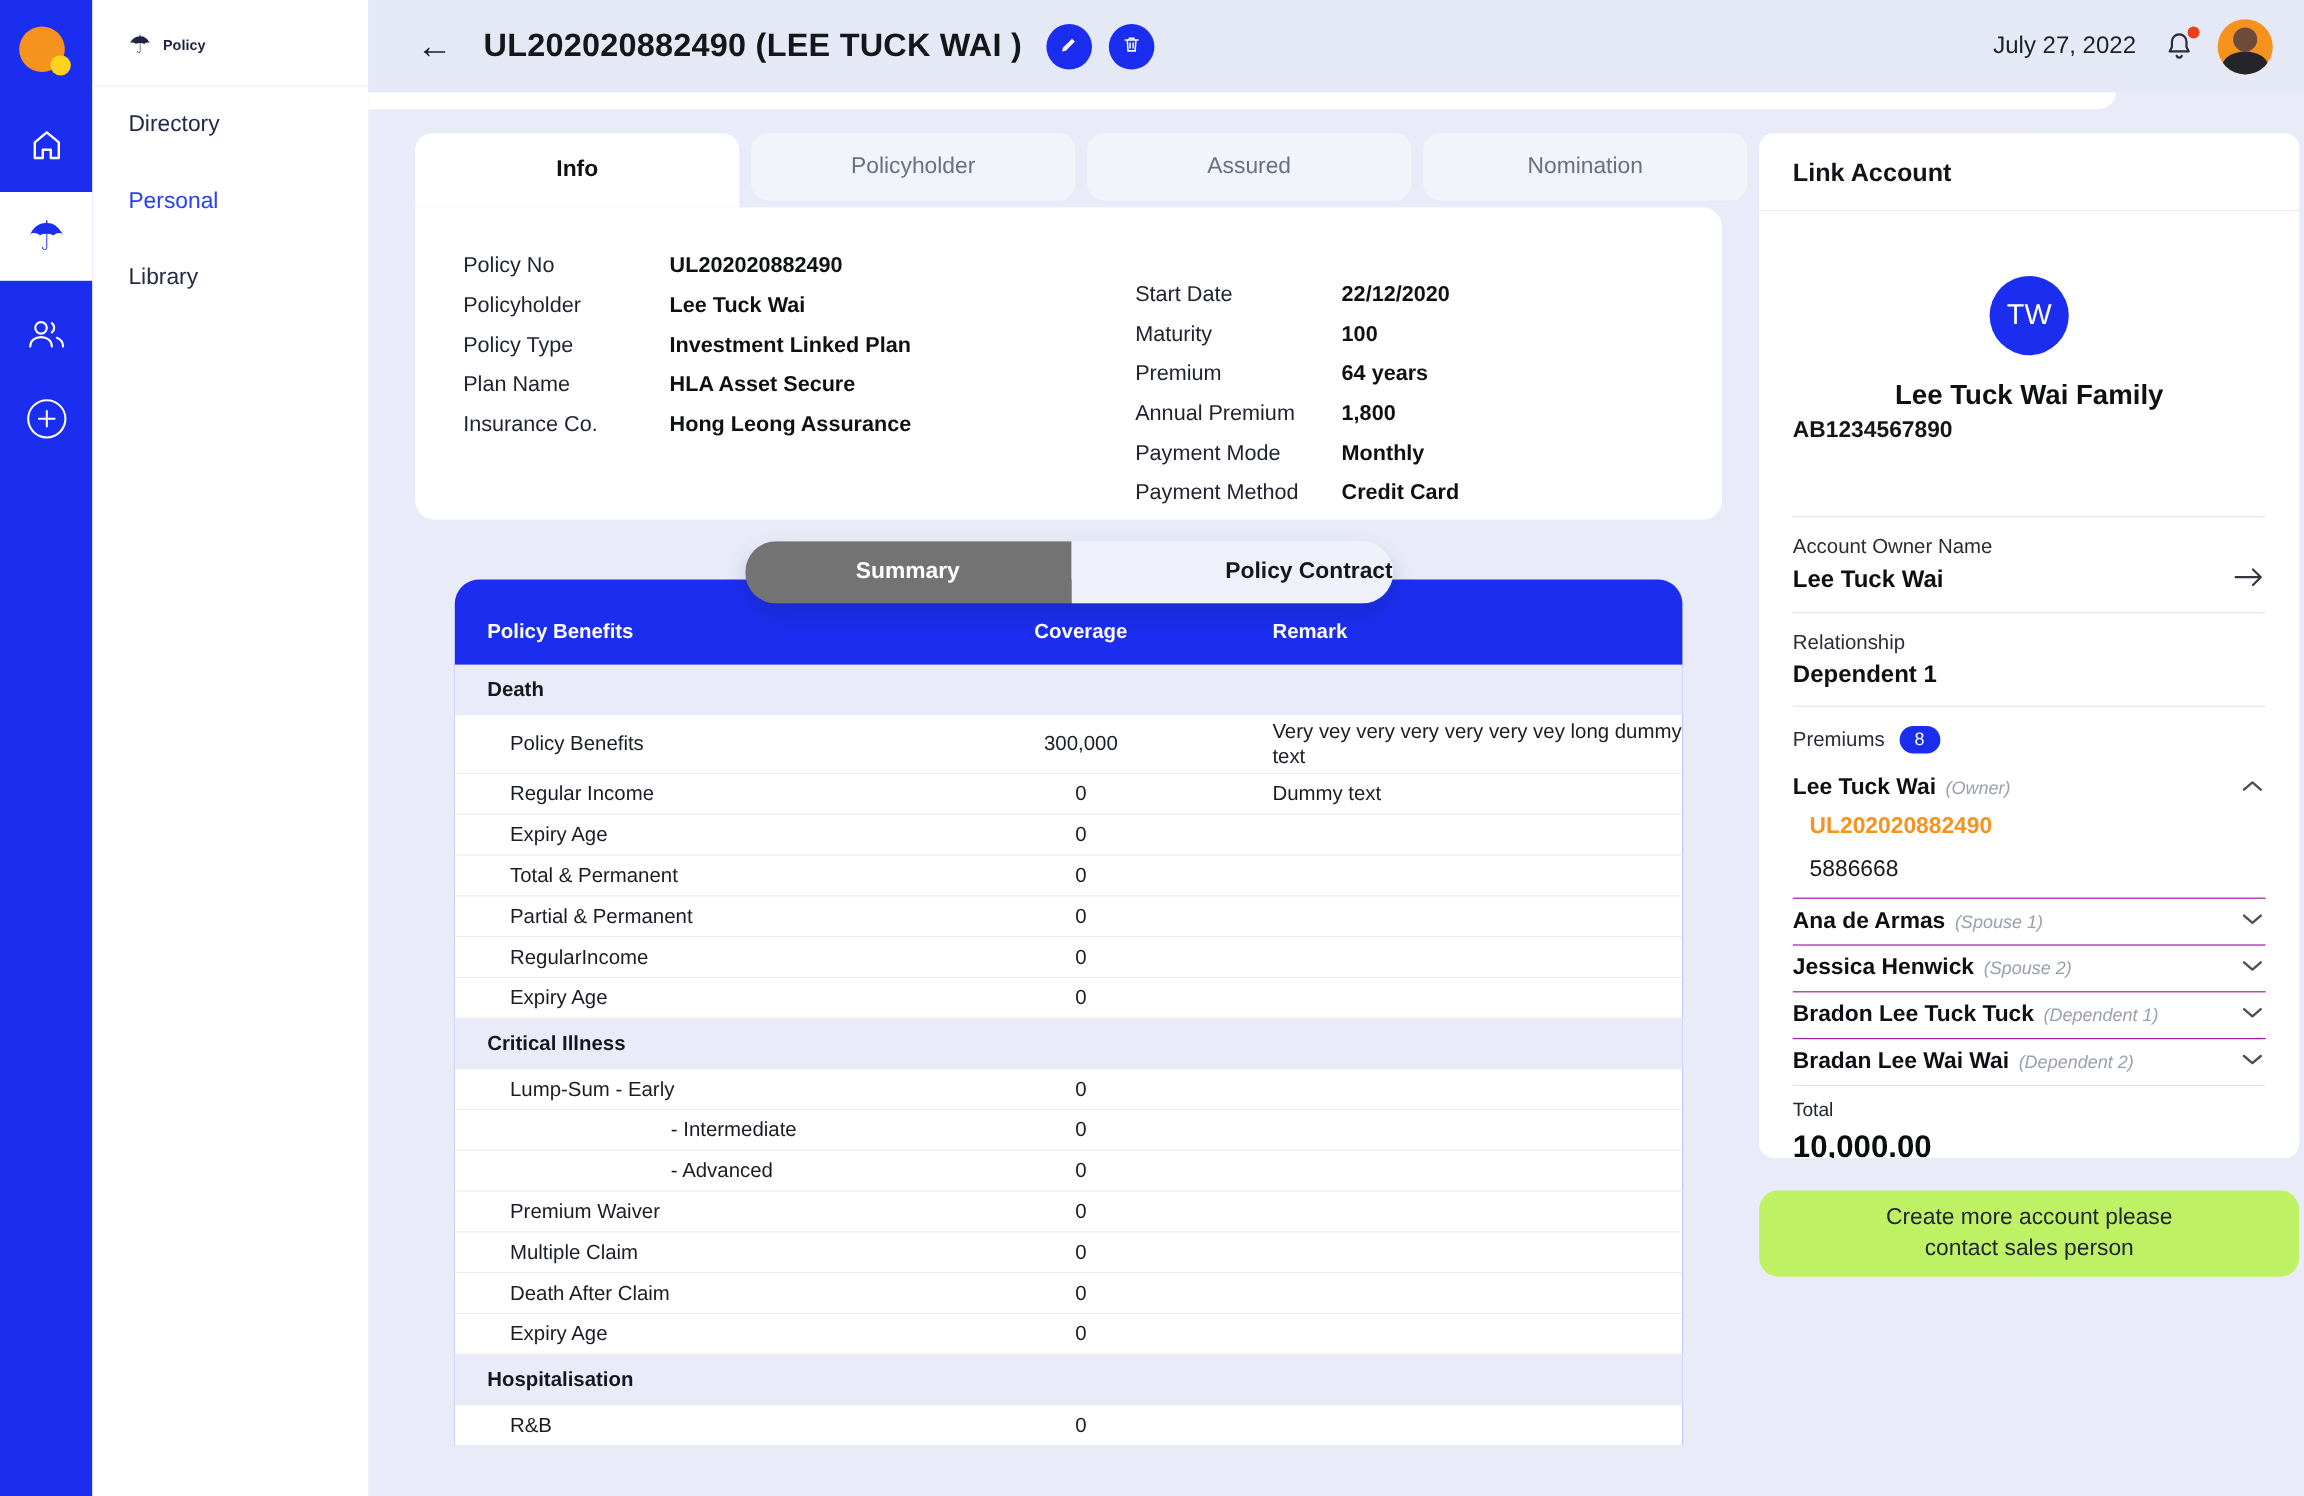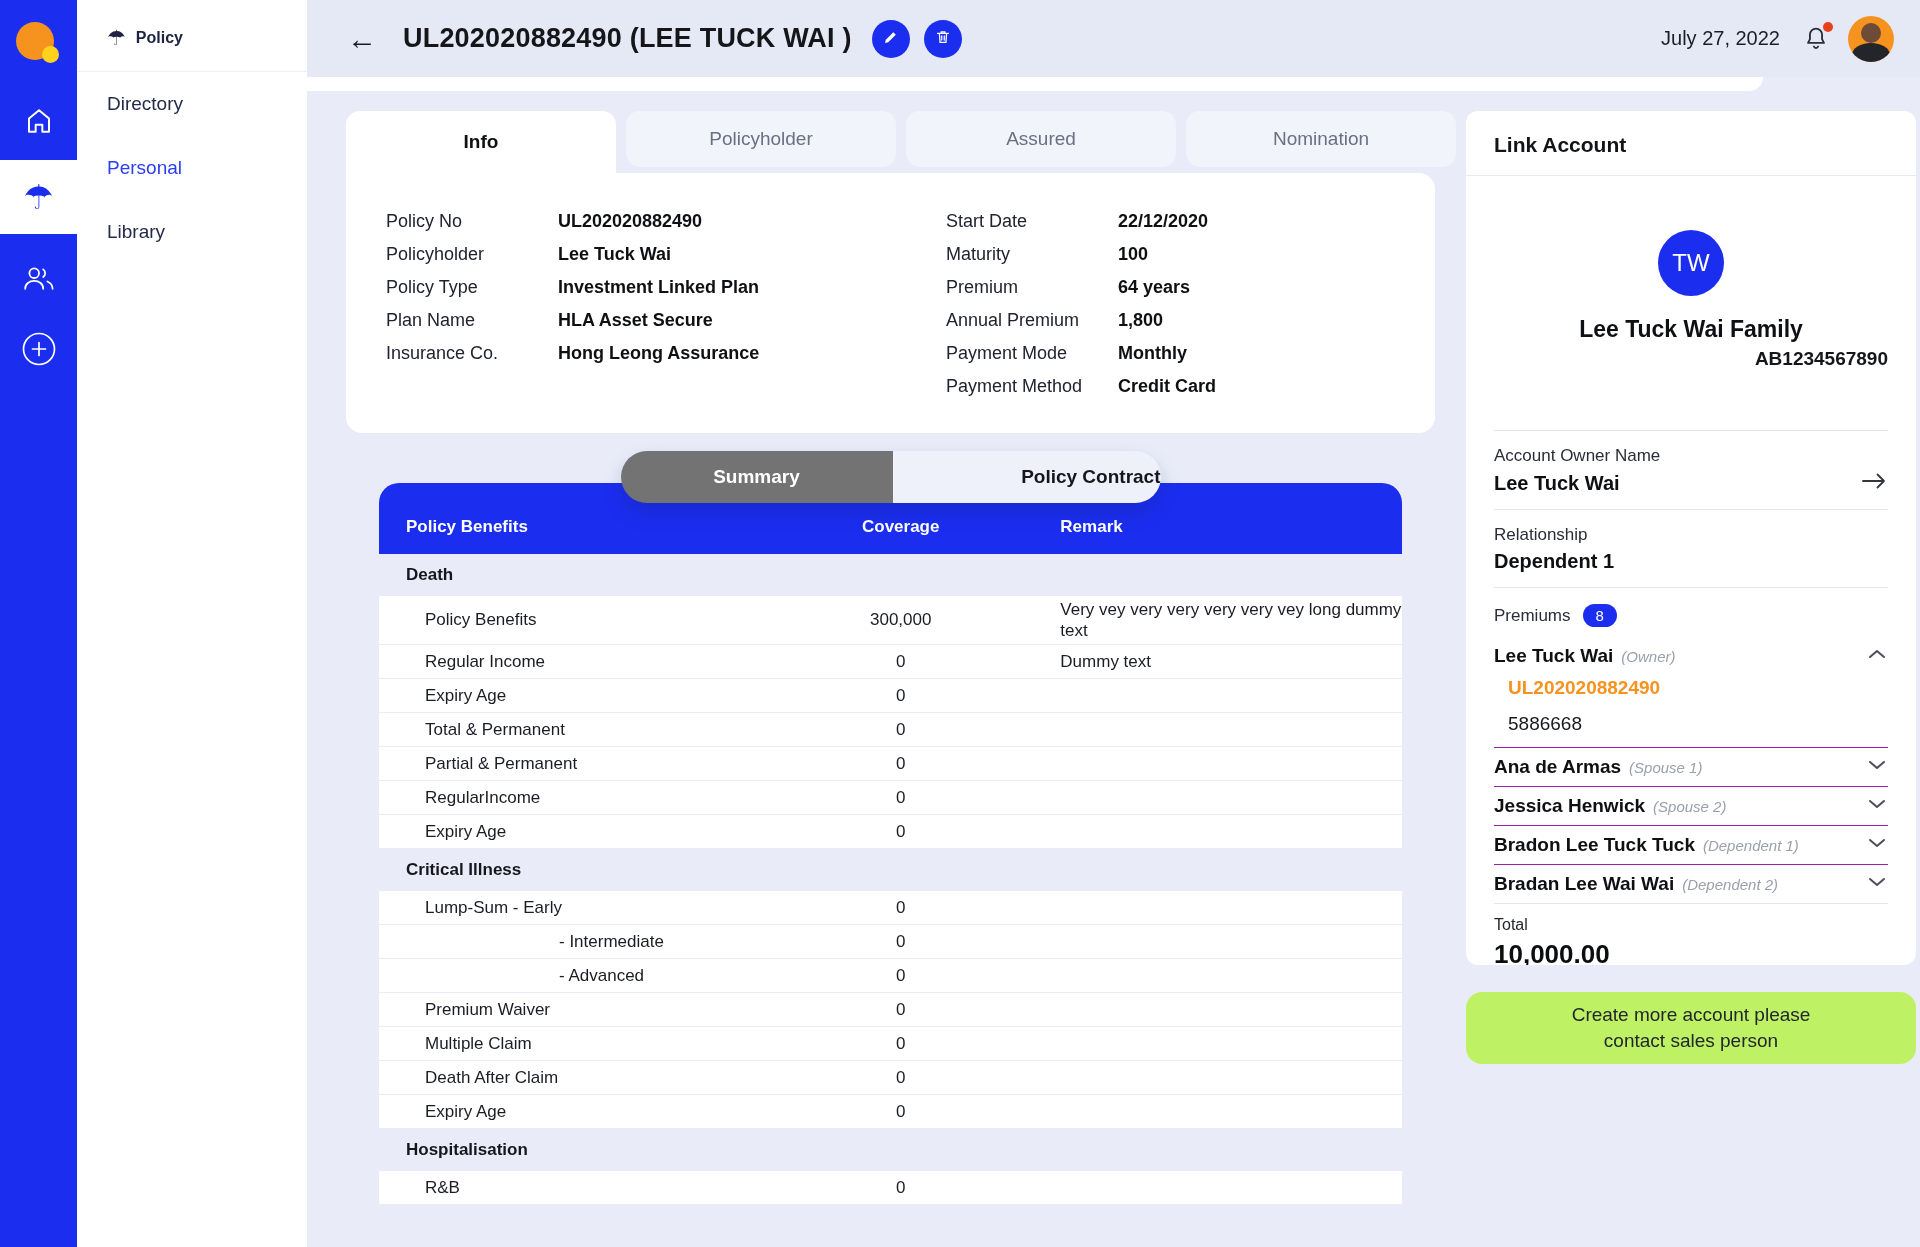--- a/index.html
+++ b/index.html
@@ -15,21 +15,21 @@
   .rail-item.home { margin-top:21px; }
   .rail-item.active { margin-top:5px; height:74px; background:#ffffff; }
   .rail-item.people { margin-top:14px; }
   .rail-item.add { margin-top:7px; }
   .umb-glyph { font-size:34px; line-height:1; color:#1b2ef0; }
 
   
   .sidenav { width:230px; flex:0 0 230px; background:#ffffff; }
   .nav-policy { display:flex; align-items:center; gap:10px; padding:27px 0 23px 30px; border-bottom:1px solid #eef0f7; }
   .nav-policy .umb { font-size:21px; color:#1d2340; line-height:1; }
-  .nav-policy .txt { font-size:16px; font-weight:bold; color:#1d2340; }
+  .nav-policy .txt { font-size:12px; font-weight:bold; color:#1d2340; }
   .nav-item { padding:21px 0 21px 30px; font-size:19px; color:#242b49; cursor:pointer; }
   .nav-item.active { color:#2b3ef2; }
 
   
   .main { flex:1; display:flex; flex-direction:column; min-width:0; }
   .topbar { height:77px; background:#e5e9f6; display:flex; align-items:center; padding:0 26px 0 40px; }
   .back { font-size:30px; color:#191b22; cursor:pointer; line-height:1; }
   .title { margin-left:26px; font-size:27px; font-weight:bold; color:#15161a; letter-spacing:.2px; }
   .circle-btn { width:38px; height:38px; border-radius:50%; background:#1b2ef0; border:none; display:flex; align-items:center; justify-content:center; cursor:pointer; margin-left:14px; }
   .circle-btn:first-of-type { margin-left:20px; }
@@ -48,21 +48,21 @@
 
   
   .tabs { display:flex; gap:10px; height:62px; }
   .tab { flex:0 0 270px; display:flex; align-items:center; justify-content:center; font-size:19px; color:#6a7080; background:#f1f4fb; border-radius:14px; height:56px; cursor:pointer; }
   .tab.active { background:#ffffff; border-radius:14px 14px 0 0; height:62px; color:#101114; font-weight:bold; }
 
   
   .info-card { background:#ffffff; border-radius:0 16px 16px 16px; height:260px; padding:32px 40px; display:flex;justify-content:flex-end; }
   .info-col { display:flex; flex-direction:column; }
   .info-col.left { width:560px; }
-  .info-col.right { flex:1; }
+  .info-col.right { flex:1;margin-top:24px; }
   .info-row { display:flex; line-height:33px; font-size:18px; }
   .info-label { width:172px; color:#212430; }
   .info-value { font-weight:bold; color:#0f1014; }
 
   
   .subtoggle { position:relative; z-index:2; width:540px; height:52px; margin:18px auto 0; border-radius:26px; display:flex; overflow:hidden; box-shadow:0 10px 20px rgba(20,30,90,.20); }
   .seg { border:none; cursor:pointer; font-size:19px; font-weight:bold; font-family:"Liberation Sans", sans-serif; }
   .seg.summary { flex:0 0 272px; background:#737373; color:#ffffff; }
   .seg.contract { flex:1; background:#eef1fa; color:#15171c;text-align:right; }
 
@@ -79,21 +79,21 @@
   .trow .c1.indent { padding-left:180px; }
   .trow .c2 { text-align:center; }
   .trow .c3 { padding-left:88px; max-width:440px; line-height:21px; }
 
   
   .link-card { background:#ffffff; border-radius:12px; height:854px; overflow:hidden; }
   .lc-header { padding:22px 28px 18px; font-size:21px; font-weight:bold; color:#131419; border-bottom:1px solid #e8eaf2; }
   .lc-body { padding:0 28px; }
   .lc-avatar { width:66px; height:66px; border-radius:50%; background:#1b2ef0; color:#ffffff; font-size:24px; display:flex; align-items:center; justify-content:center; margin:54px auto 20px; }
   .lc-family { text-align:center; font-size:23px; font-weight:bold; color:#0f1014; }
-  .lc-accno { text-align:right; font-size:19px; font-weight:bold; color:#15161a; margin-top:5px; }
+  .lc-accno { text-align:left; font-size:19px; font-weight:bold; color:#15161a; margin-top:5px; }
   .lc-div { border-top:1px solid #e3e6ef; }
   .lc-div.gap-top { margin-top:60px; }
   .field-block { padding:15px 0 14px; }
   .field-label { font-size:17px; color:#2a2d36; }
   .field-line { display:flex; align-items:center; justify-content:space-between; margin-top:5px; }
   .field-value { font-size:20px; font-weight:bold; color:#0f1014; }
   .premiums { padding-top:16px; }
   .prem-line { display:flex; align-items:center; gap:12px; }
   .badge { background:#1b2ef0; color:#ffffff; font-size:15px; border-radius:13px; padding:3px 13px; }
   .member-line { display:flex; align-items:center; padding:8px 0; cursor:pointer; }

